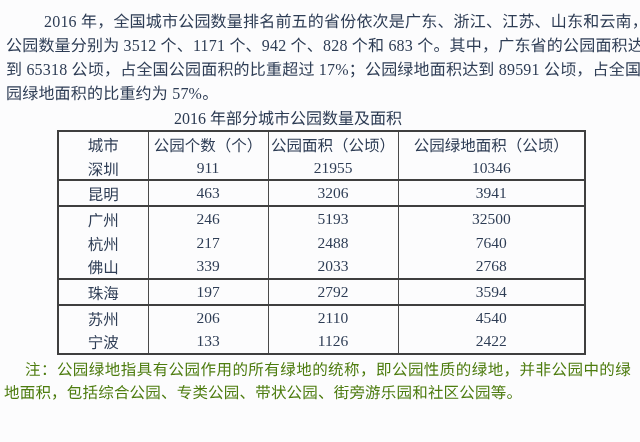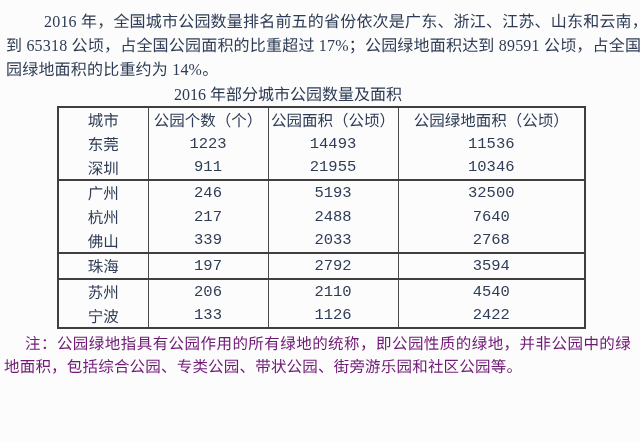--- a/index.html
+++ b/index.html
@@ -39,21 +39,20 @@
     line-height:21px;
     color:#2b3a52;
   }
   
   table.parks{
     border-collapse:collapse;
     table-layout:fixed;
     margin:1px 0 0 57px;
     width:527px;
     border:2px solid #3f3f3f;
-    font-family:Liberation Mono, monospace;
   }
   table.parks col.c1{width:90px;}
   table.parks col.c2{width:120px;}
   table.parks col.c3{width:130px;}
   table.parks col.c4{width:187px;}
   table.parks th, table.parks td{
     height:23.7px;
     padding:0;
     text-align:center;
     vertical-align:middle;
@@ -73,34 +72,35 @@
   .note{
     margin:4px 9px 0 4px;
   }
   .nline{
     font-size:15.5px;
     line-height:22.5px;
     letter-spacing:0.2px;
     text-align:justify;
     text-align-last:justify;
     white-space:nowrap;
-    color:#701a75;
+    color:#4d7c0f;
   }
   .nline.first{padding-left:21px;}
   .nline.lastline{text-align-last:left;}
 </style>
 </head>
 <body>
 
 <div class="page">
 
   <div class="para">
     <div class="pline first">2016 年，全国城市公园数量排名前五的省份依次是广东、浙江、江苏、山东和云南，</div>
+    <div class="pline">公园数量分别为 3512 个、1171 个、942 个、828 个和 683 个。其中，广东省的公园面积达</div>
     <div class="pline">到 65318 公顷，占全国公园面积的比重超过 17%；公园绿地面积达到 89591 公顷，占全国公</div>
-    <div class="pline lastline">园绿地面积的比重约为 14%。</div>
+    <div class="pline lastline">园绿地面积的比重约为 57%。</div>
   </div>
 
   <div class="tbl-title">2016 年部分城市公园数量及面积</div>
 
   <table class="parks">
     <colgroup>
         <col class="c1">
         <col class="c2">
         <col class="c3">
         <col class="c4">
@@ -108,30 +108,30 @@
     <thead>
       <tr>
         <th>城市</th>
         <th>公园个数（个）</th>
         <th>公园面积（公顷）</th>
         <th>公园绿地面积（公顷）</th>
       </tr>
     </thead>
     <tbody>
       <tr>
-        <td>东莞</td>
-        <td class="num">1223</td>
-        <td class="num">14493</td>
-        <td class="num">11536</td>
-      </tr>
-      <tr>
         <td>深圳</td>
         <td class="num">911</td>
         <td class="num">21955</td>
         <td class="num">10346</td>
+      </tr>
+      <tr class="sep">
+        <td>昆明</td>
+        <td class="num">463</td>
+        <td class="num">3206</td>
+        <td class="num">3941</td>
       </tr>
       <tr class="sep">
         <td>广州</td>
         <td class="num">246</td>
         <td class="num">5193</td>
         <td class="num">32500</td>
       </tr>
       <tr>
         <td>杭州</td>
         <td class="num">217</td>

